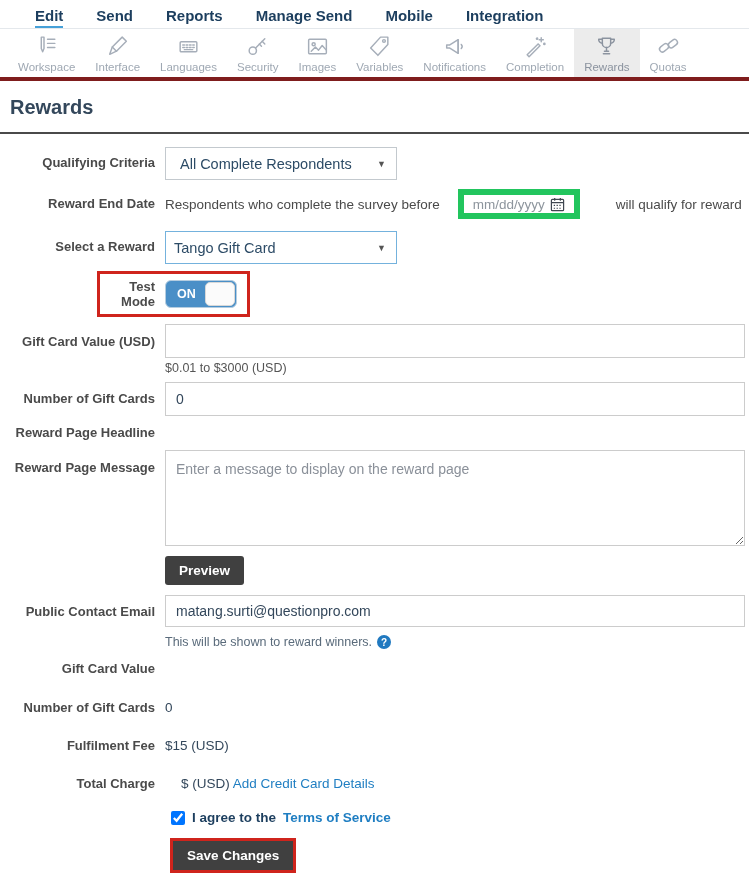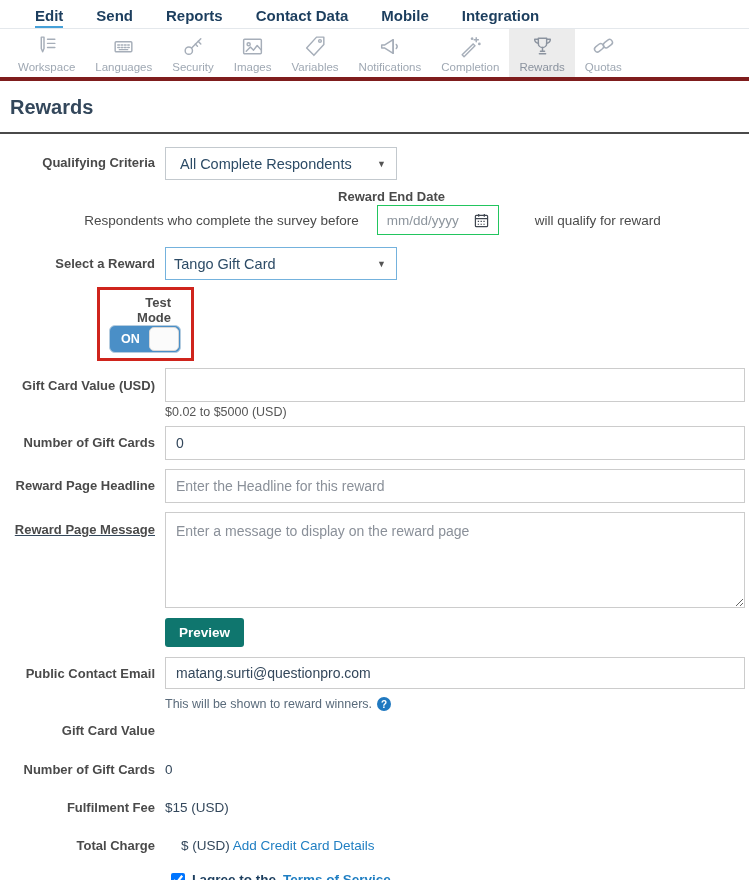--- a/index.html
+++ b/index.html
@@ -37,78 +37,85 @@
   .lab { width:165px; min-width:165px; padding-right:10px; text-align:right;
          font-size:13px; font-weight:700; color:#4a4a4a; line-height:1.25; }
   .row.top .lab { padding-top:10px; }
   .ctrl { flex:1; }
   .selectbox { width:232px; height:33px; border:1px solid #c3c9ce; background:#fff;
                display:flex; align-items:center; justify-content:space-between;
                padding:0 10px 0 14px; font-size:14.5px; color:#2c4b66; cursor:pointer; }
   .selectbox.focus { border-color:#74b2dd;padding-left:8px; }
   .caret { font-size:9px; color:#555; }
   .inline { display:flex; align-items:center; font-size:13.5px; color:#4a4a4a; }
-  .datebox { width:122px; height:30px; border:1px solid #22c55e; margin:0 36px 0 18px;
+  .datebox { width:122px; height:30px; border:6px solid #22c55e; margin:0 36px 0 18px;
              display:flex; align-items:center; justify-content:space-between;
              padding:0 9px; color:#8d959d; font-size:13.5px; cursor:text; }
   .datebox svg { stroke:#3f4650; fill:none; stroke-width:1.3; }
-  .testbox { border:3px solid #cf241c; display:flex; align-items:flex-end;
-             margin-left:97px; padding:5px 10px 5px 9px;flex-direction:column; }
+  .testbox { border:3px solid #cf241c; display:flex; align-items:center;
+             margin-left:97px; padding:5px 10px 5px 9px; }
   .testbox .lab2 { width:56px; padding-right:10px; text-align:right;
                    font-size:13px; font-weight:700; color:#4a4a4a; }
   .toggle { position:relative; width:72px; height:28px; background:#4a8fc7;
             border:1px solid #b5cde0; border-radius:6px; cursor:pointer; }
   .toggle .on { position:absolute; left:11px; top:50%; transform:translateY(-50%);
                 color:#fff; font-weight:700; font-size:12.5px; }
   .toggle .knob { position:absolute; right:1px; top:1px; width:30px; height:24px;
                   background:#fbfbfb; border:1px solid #d8d8d8; border-radius:5px; }
   .txt { width:100%; height:34px; border:1px solid #ccc; padding:0 10px;
          font-family:inherit; font-size:14px; color:#33475b; background:#fff; }
   .txt::placeholder, textarea::placeholder { color:#8a9099; opacity:1; }
   textarea.txt { height:96px; padding:9px 10px; resize:both; line-height:1.35; }
   .hint { font-size:12.5px; color:#555; margin-top:3px; }
   .hint2 { font-size:12.5px; color:#5a6b7b; margin-top:8px; display:flex; align-items:center; gap:5px; }
   .qmark { display:inline-flex; align-items:center; justify-content:center;
            width:14px; height:14px; border-radius:50%; background:#2079c0; color:#fff;
            font-size:10px; font-weight:700; cursor:pointer; }
-  .btn { display:inline-block; background:#0f766e; color:#fff; border:none;
+  .btn { display:inline-block; background:#404040; color:#fff; border:none;
          font-family:inherit; font-size:13.5px; font-weight:700; padding:7px 14px;
          border-radius:3px; cursor:pointer; }
   .srow { display:flex; margin-bottom:22px; font-size:13px; align-items:baseline; }
   .srow .val { font-size:13.5px; color:#33475b; font-weight:400; }
   .srow .val a, a.link { color:#1f7ec2; text-decoration:none; cursor:pointer; }
   .agree { margin:2px 0 13px 171px; display:flex; align-items:center; gap:7px;
            font-size:13.5px; font-weight:700; color:#1c3e5e; }
   .agree input { width:14px; height:14px; margin:0; cursor:pointer; }
   .agree a { color:#1f7ec2; text-decoration:none; cursor:pointer; }
   .savewrap { margin-left:170px; }
   .redbox { display:inline-block; border:3px solid #cf241c; }
   .redbox .btn { border-radius:0; }
 </style>
 </head>
 <body>
 
 <div class="nav">
   <a class="active">Edit</a>
   <a>Send</a>
   <a>Reports</a>
-  <a>Contact Data</a>
+  <a>Manage Send</a>
   <a>Mobile</a>
   <a>Integration</a>
 </div>
 
 <div class="toolbar">
   <div class="tool">
     <svg viewBox="0 0 24 24">
         <path d="M7 3v11l1.3 3 1.3-3V3z"></path>
         <line x1="13" y1="5" x2="20" y2="5"></line>
         <line x1="13" y1="9" x2="20" y2="9"></line>
         <line x1="13" y1="13" x2="20" y2="13"></line>
       </svg>
     <span class="tlbl">Workspace</span>
+  </div>
+  <div class="tool">
+    <svg viewBox="0 0 24 24">
+        <path d="M4.5 19.5l2.5-7 9.5-9.5 4 4-9.5 9.5z"></path>
+        <line x1="7" y1="12.5" x2="11" y2="16.5"></line>
+      </svg>
+    <span class="tlbl">Interface</span>
   </div>
   <div class="tool">
     <svg viewBox="0 0 24 24">
         <rect x="4" y="7.5" width="16" height="9.5" rx="1"></rect>
         <line x1="6.5" y1="10.5" x2="17.5" y2="10.5" stroke-dasharray="1.6 1.6"></line>
         <line x1="6.5" y1="13" x2="17.5" y2="13" stroke-dasharray="1.6 1.6"></line>
         <line x1="8" y1="15" x2="16" y2="15"></line>
       </svg>
     <span class="tlbl">Languages</span>
   </div>
@@ -182,21 +189,21 @@
   <div class="row">
     <div class="lab">Qualifying Criteria</div>
     <div class="ctrl">
       <div class="selectbox">
         <span>All Complete Respondents</span>
         <span class="caret">▼</span>
       </div>
     </div>
   </div>
 
-  <div class="row" style="margin-bottom:12px;flex-direction:column;">
+  <div class="row" style="margin-bottom:12px;">
     <div class="lab">Reward End Date</div>
     <div class="ctrl inline">
       <span>Respondents who complete the survey before</span>
       <div class="datebox">
         <span>mm/dd/yyyy</span>
         <svg width="15" height="15" viewBox="0 0 16 16">
             <rect x="1.5" y="2.5" width="13" height="12" rx="1"></rect>
             <line x1="1.5" y1="6" x2="14.5" y2="6"></line>
             <line x1="5" y1="1" x2="5" y2="4"></line>
             <line x1="11" y1="1" x2="11" y2="4"></line>
@@ -225,39 +232,36 @@
         <span class="on">ON</span>
         <span class="knob"></span>
       </div>
     </div>
   </div>
 
   <div class="row top" style="margin-bottom:7px;">
     <div class="lab">Gift Card Value (USD)</div>
     <div class="ctrl">
       <input class="txt" value="" style="">
-      <div class="hint">$0.02 to $5000 (USD)</div>
+      <div class="hint">$0.01 to $3000 (USD)</div>
     </div>
   </div>
 
   <div class="row">
     <div class="lab">Number of Gift Cards</div>
     <div class="ctrl">
       <input class="txt" value="0" style="">
     </div>
   </div>
 
   <div class="row">
     <div class="lab">Reward Page Headline</div>
-    <div class="ctrl">
-      <input class="txt" placeholder="Enter the Headline for this reward" style="">
-    </div>
-  </div>
-
-  <div class="row top" style="margin-bottom:6px;text-decoration:underline;">
+  </div>
+
+  <div class="row top" style="margin-bottom:6px;">
     <div class="lab">Reward Page Message</div>
     <div class="ctrl">
       <textarea class="txt" placeholder="Enter a message to display on the reward page" style=""></textarea>
     </div>
   </div>
 
   <div class="row" style="margin-bottom:10px;">
     <div class="lab"></div>
     <div class="ctrl">
       <button class="btn">Preview</button>

